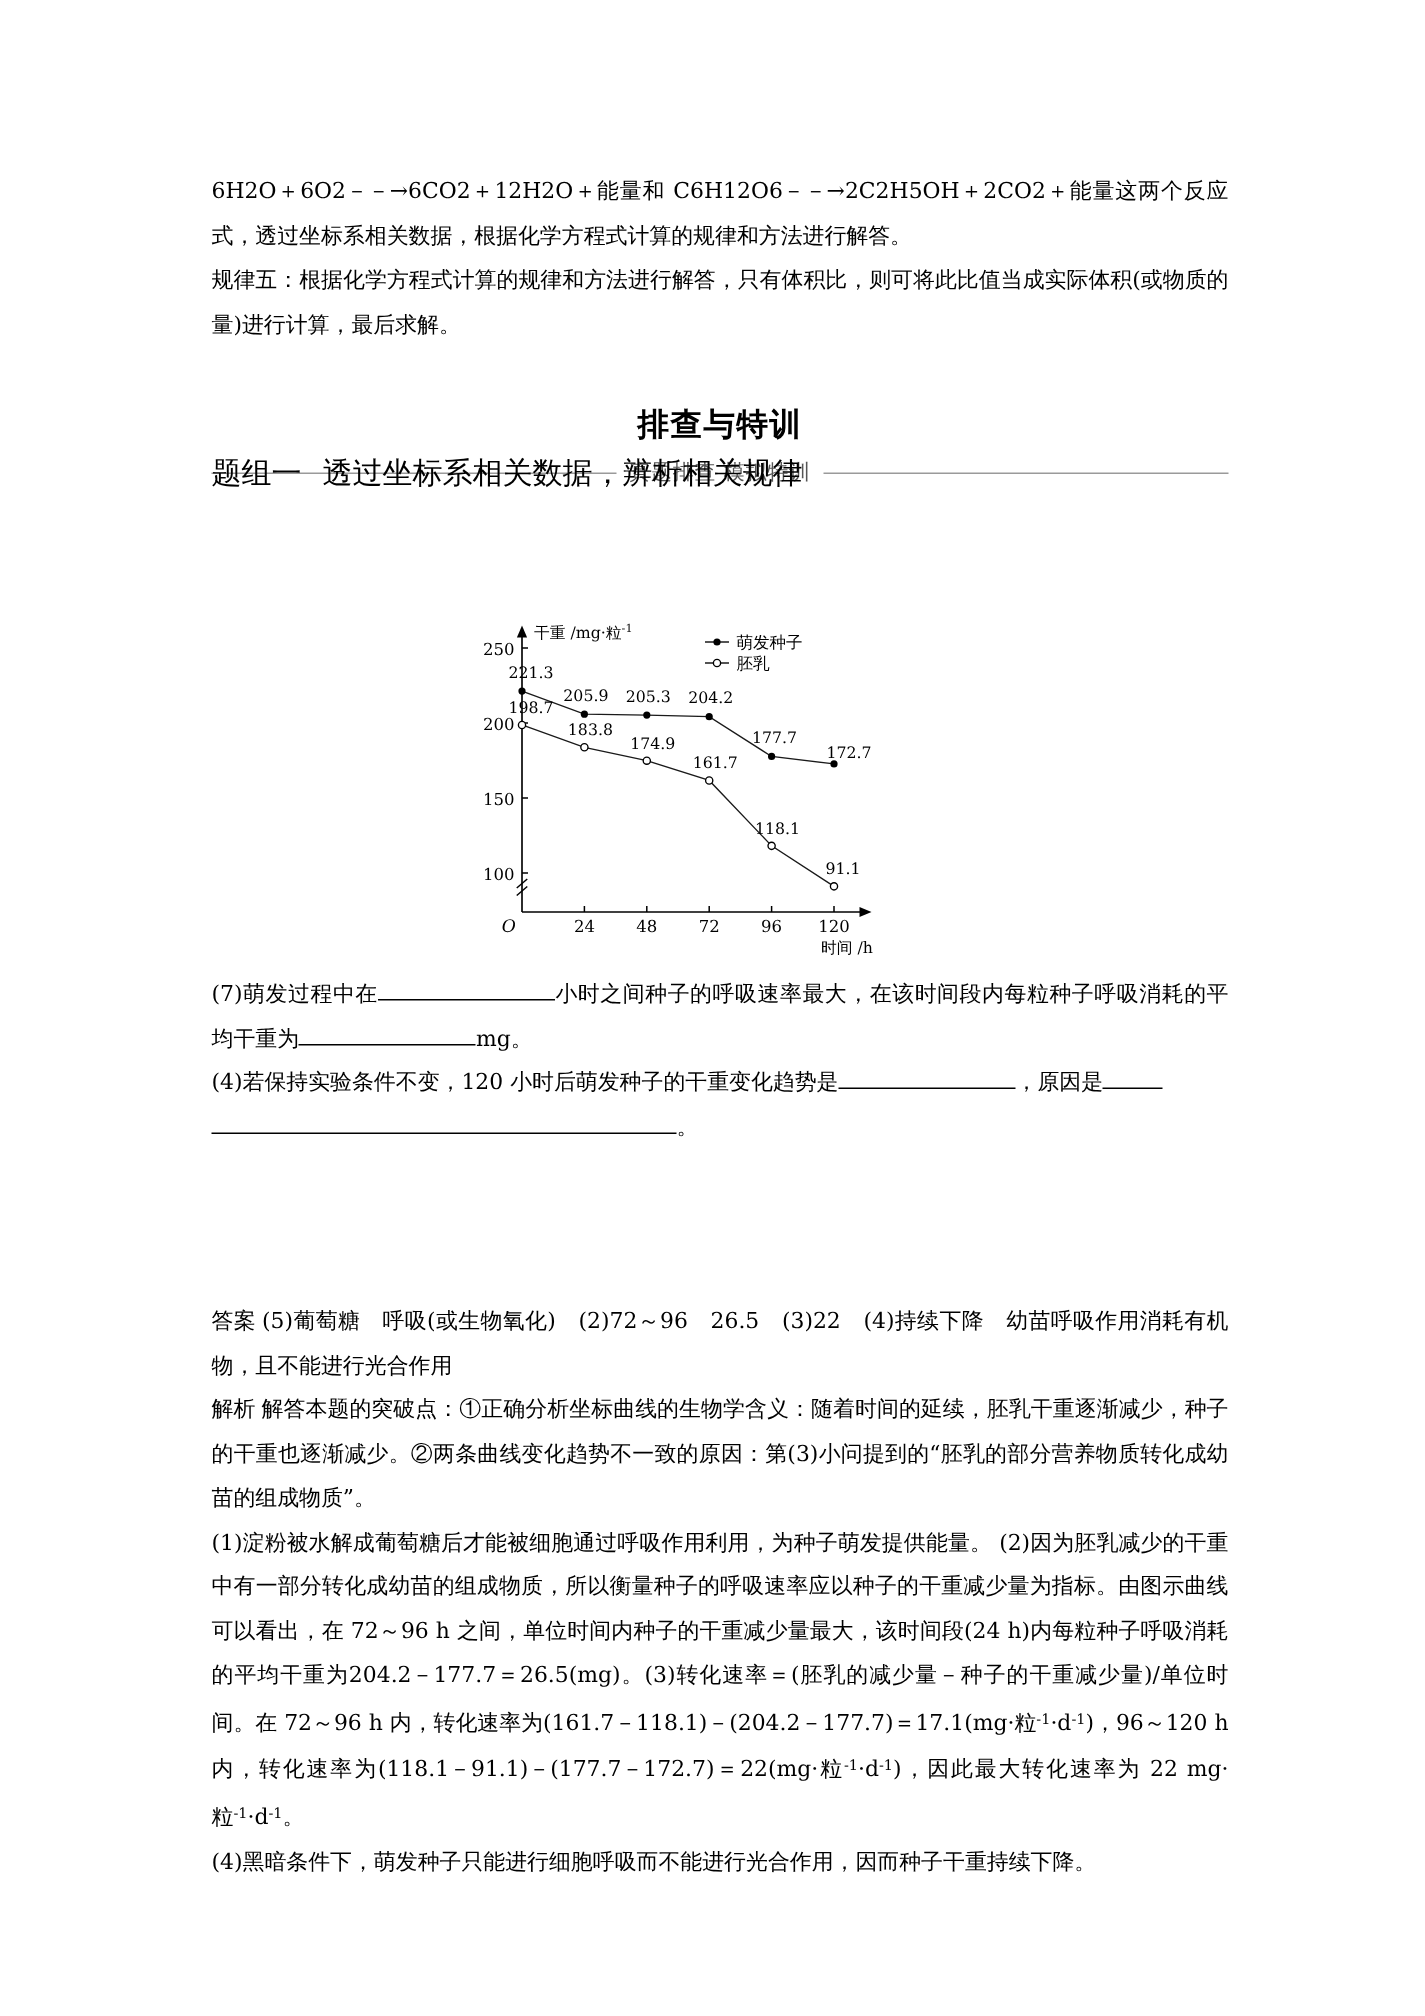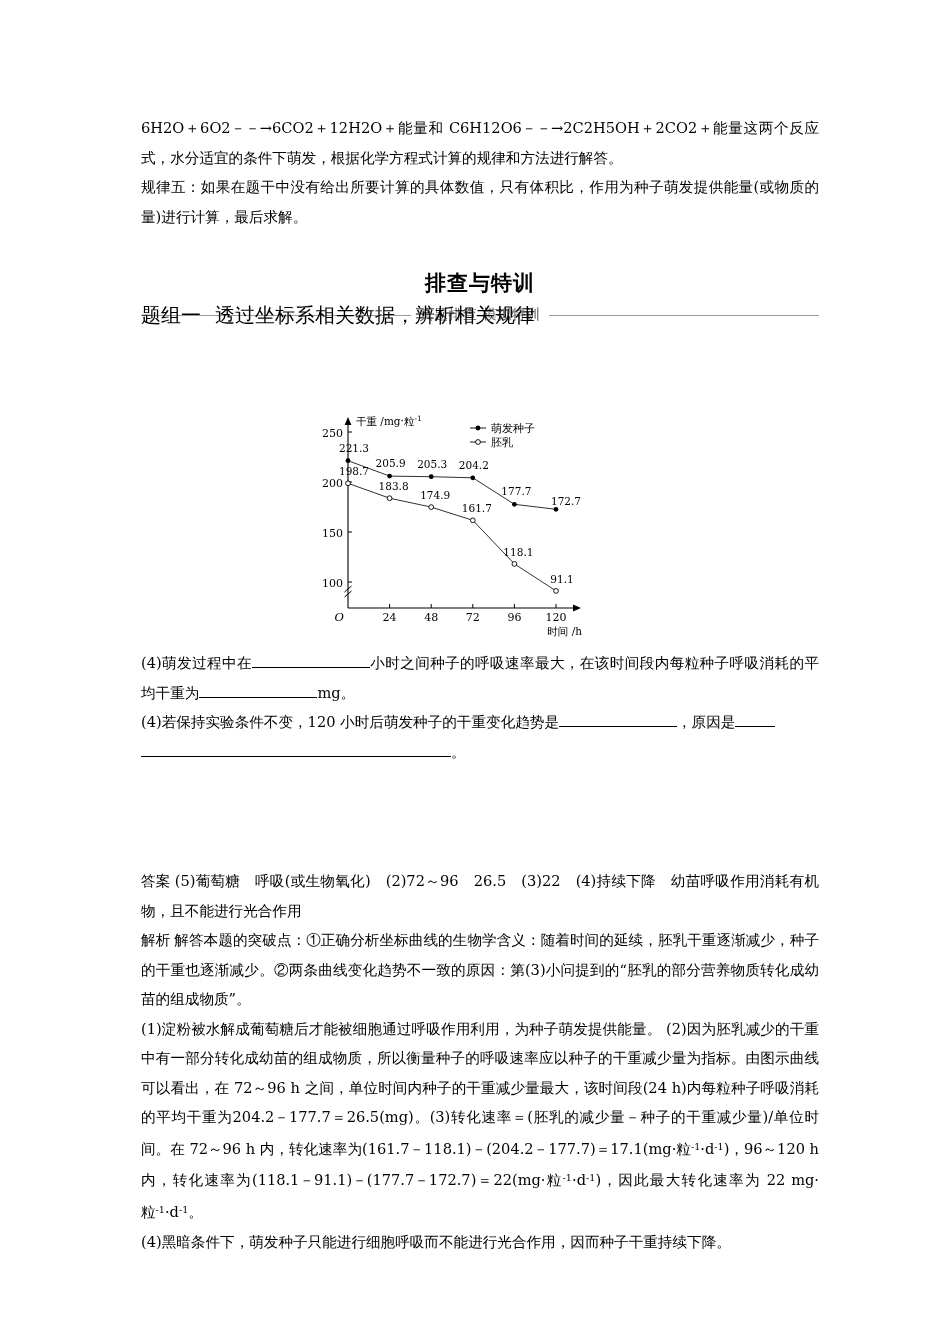--- a/index.html
+++ b/index.html
@@ -120,23 +120,23 @@
   }
   .lbl { margin-right: 4px; }
 </style>
 </head>
 <body>
 
 <div class="page">
 
   <div class="intro">
     <p class="para">
-      <span>6H2O＋6O2－－→6CO2＋12H2O＋能量和 C6H12O6－－→2C2H5OH＋2CO2＋能量这两个反应式，水分适宜的条件下萌发，根据化学方程式计算的规律和方法进行解答。</span>
+      <span>6H2O＋6O2－－→6CO2＋12H2O＋能量和 C6H12O6－－→2C2H5OH＋2CO2＋能量这两个反应式，透过坐标系相关数据，根据化学方程式计算的规律和方法进行解答。</span>
     </p>
-    <p class="para">规律五：如果在题干中没有给出所要计算的具体数值，只有体积比，作用为种子萌发提供能量(或物质的量)进行计算，最后求解。</p>
+    <p class="para">规律五：根据化学方程式计算的规律和方法进行解答，只有体积比，则可将此比值当成实际体积(或物质的量)进行计算，最后求解。</p>
   </div>
 
   <div class="section-head">
     <div class="section-title">排查与特训</div>
     <div class="rule-row">
       <div class="rule-line"></div>
       <div class="rule-text">真题排查 模拟特训</div>
       <div class="rule-line"></div>
     </div>
   </div>
@@ -205,21 +205,21 @@
         <circle cx="158" cy="16" r="2.4" fill="#000"></circle>
         <text x="171" y="20" font-size="11" font-family="&quot;DejaVu Serif&quot;,&quot;Liberation Serif&quot;,serif" fill="#000">萌发种子</text>
         <line x1="150" y1="30" x2="166" y2="30" stroke="#000" stroke-width="0.9"></line>
         <circle cx="158" cy="30" r="2.4" fill="#fff" stroke="#000" stroke-width="0.9"></circle>
         <text x="171" y="34" font-size="11" font-family="&quot;DejaVu Serif&quot;,&quot;Liberation Serif&quot;,serif" fill="#000">胚乳</text>
       </svg>
   </div>
 
   <div class="qlist">
 
-    <p class="para"><span>(4)萌发过程中在</span><span class="u-med"></span><span>小时之间种子的呼吸速率最大，在该时间段内每粒种子呼吸消耗的平均干重为</span><span class="u-med"></span><span>mg。</span></p>
+    <p class="para"><span>(7)萌发过程中在</span><span class="u-med"></span><span>小时之间种子的呼吸速率最大，在该时间段内每粒种子呼吸消耗的平均干重为</span><span class="u-med"></span><span>mg。</span></p>
 
 
     <p class="para"><span>(4)若保持实验条件不变，120 小时后萌发种子的干重变化趋势是</span><span class="u-med"></span><span>，原因是</span><span class="u-tail"></span><br><span class="u-full"></span><span>。</span></p>
   </div>
 
   <div class="answers">
     <p class="para"><span class="lbl">答案</span><span>(5)葡萄糖　呼吸(或生物氧化)　(2)72～96　26.5　(3)22　(4)持续下降　幼苗呼吸作用消耗有机物，且不能进行光合作用</span></p>
 
     <p class="para"><span class="lbl">解析</span><span>解答本题的突破点：①正确分析坐标曲线的生物学含义：随着时间的延续，胚乳干重逐渐减少，种子的干重也逐渐减少。②两条曲线变化趋势不一致的原因：第(3)小问提到的“胚乳的部分营养物质转化成幼苗的组成物质”。</span></p>
 

